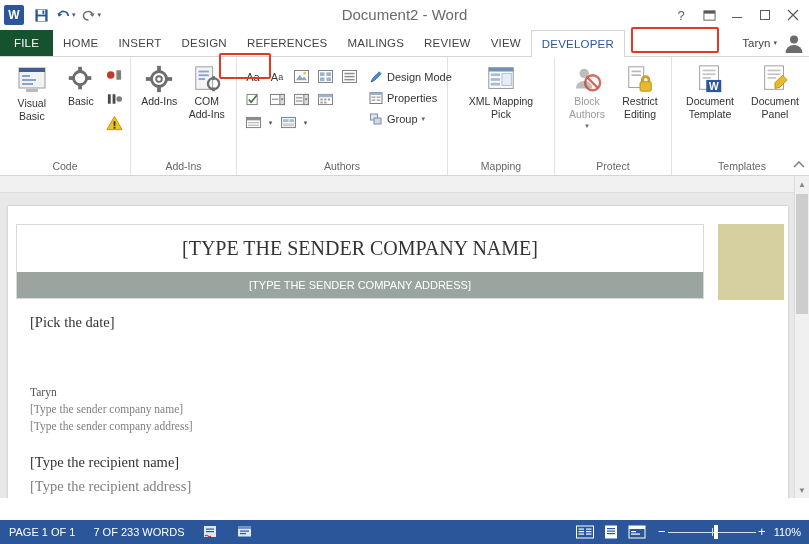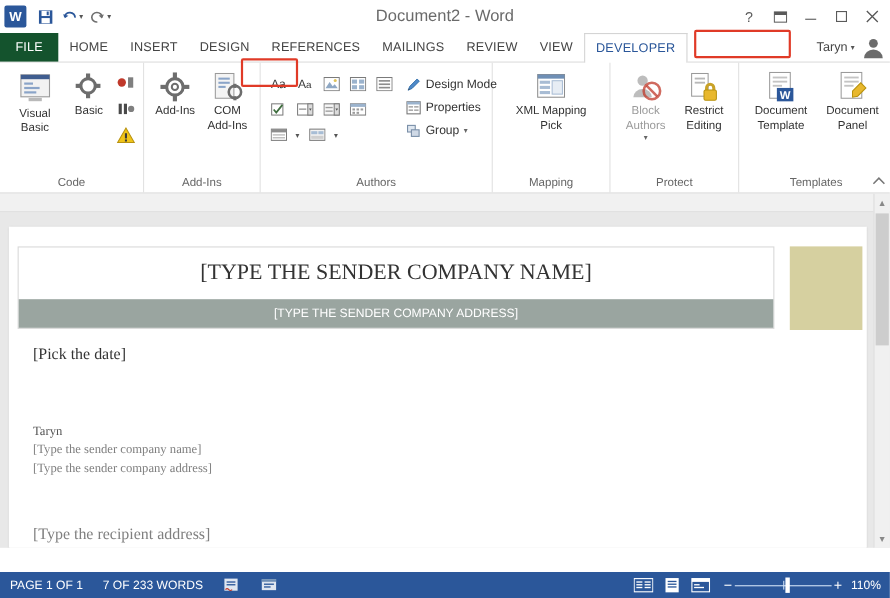--- a/index.html
+++ b/index.html
@@ -793,20 +793,21 @@
       <div class="logo-box"></div>
 
       <div class="doc-text pick-date">[Pick the date]</div>
 
       <div class="doc-text addr-block">
         <div class="nm">Taryn</div>
         <div>[Type the sender company name]</div>
         <div>[Type the sender company address]</div>
       </div>
 
+      <div class="doc-text recipient">[Type the recipient name]</div>
       <div class="doc-text recipient2">[Type the recipient address]</div>
     </div>
 
     <div class="vscroll">
       <div class="arrow top">▲</div>
       <div class="thumb"></div>
       <div class="arrow bot">▼</div>
     </div>
   </div>
 

